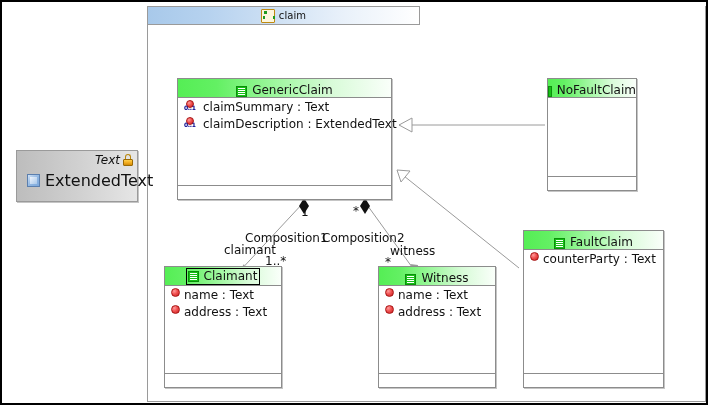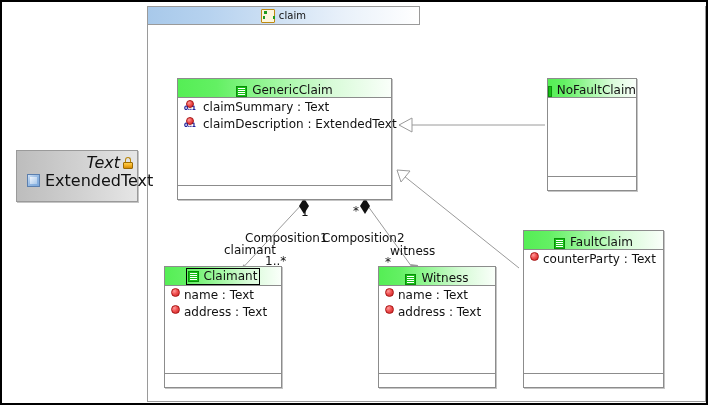--- a/index.html
+++ b/index.html
@@ -136,21 +136,21 @@
     border:1px solid #9a9a9a;
     background:linear-gradient(to right,#bdbdbd 0%,#c6c6c6 25%,#d2d2d2 55%,#dcdcdc 78%,#e6e6e6 100%);
     box-shadow:1px 1px 0 rgba(140,140,140,.5);
     z-index:4;
   }
   #exttext .toprow{
     position:absolute;right:3px;top:2px;
     display:flex;align-items:center;gap:2px;
   }
   #exttext .stereo{
-    font-style:italic;font-size:16px;color:#111;
+    font-style:italic;font-size:12px;color:#111;
   }
   #exttext .namerow{
     position:absolute;left:10px;top:20px;
     display:flex;align-items:center;
   }
   #exttext .namerow .nm{margin-left:5px;font-size:16px;color:#111;}
   .icon-datatype{
     width:13px;height:13px;display:inline-block;box-sizing:border-box;
     border:1px solid #5b7fae;
     background:linear-gradient(135deg,#cfe0f4 0%,#8fb6e2 55%,#7ca8dc 100%);

